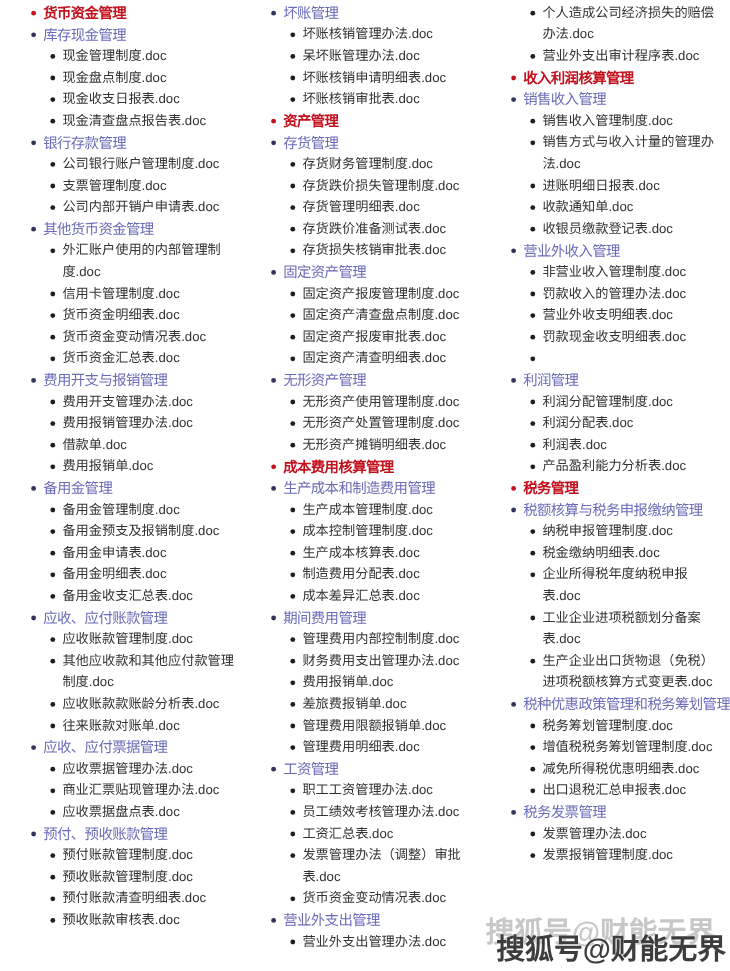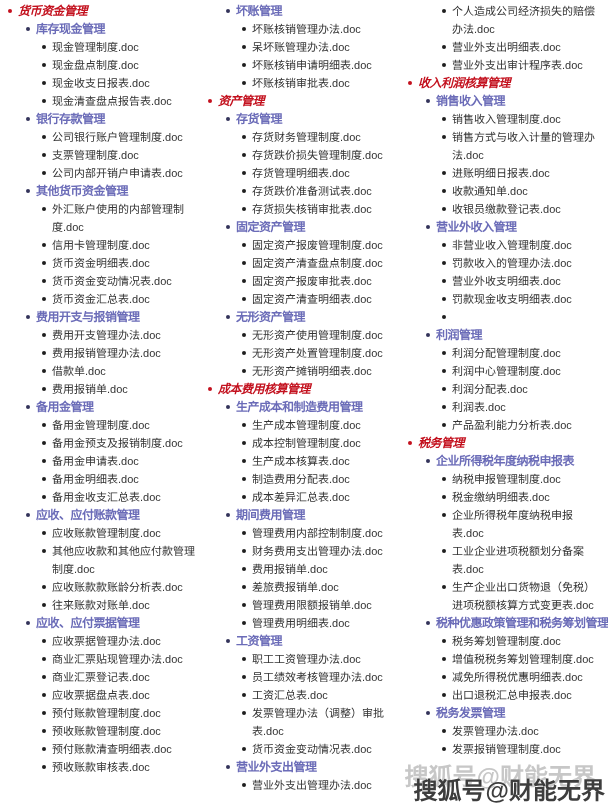--- a/index.html
+++ b/index.html
@@ -6,25 +6,25 @@
   body{
     width:608px;height:809px;background:#ffffff;overflow:hidden;position:relative;
     font-family:"Liberation Sans",sans-serif;
   }
   .grid{display:flex;padding-top:2px;}
   .col{width:200px;flex:0 0 200px;box-sizing:border-box;}
   .row{display:flex;align-items:flex-start;line-height:18px;}
   .row .txt{display:block;}
   .dot{flex:0 0 12px;position:relative;height:18px;}
   .dot::after{content:"";position:absolute;left:2px;top:7px;width:4px;height:4px;border-radius:50%;background:#222;}
-  .lvl1{padding-left:6px;font-style:italic;}
+  .lvl1{padding-left:24px;}
   .lvl2{padding-left:24px;}
   .lvl3{padding-left:40px;}
   .lvl1 .txt{font-size:12px;font-weight:bold;color:var(--c-l1);letter-spacing:-0.5px;white-space:nowrap;}
-  .lvl2 .txt{font-size:12px;font-weight:bold;color:var(--c-l2);letter-spacing:-0.5px;white-space:nowrap;}
+  .lvl2 .txt{font-size:12px;font-weight:normal;color:var(--c-l2);letter-spacing:-0.5px;white-space:nowrap;}
   .lvl3 .txt{font-size:11px;color:var(--c-item);}
   .lvl1 .dot::after{background:var(--c-l1);}
   .lvl2 .dot::after{background:#33335a;}
   .lvl3 .dot::after{background:#1e1e1e;}
   .watermark{
     position:absolute;right:3px;bottom:3px;
     font-size:24px;font-weight:bold;white-space:nowrap;
     color:rgba(45,45,45,0.92);
     text-shadow:0 0 1px #ffffff;
   }
@@ -174,25 +174,25 @@
       <div class="row lvl3">
         <span class="dot"></span>
         <span class="txt">应收票据管理办法.doc</span>
       </div>
       <div class="row lvl3">
         <span class="dot"></span>
         <span class="txt">商业汇票贴现管理办法.doc</span>
       </div>
       <div class="row lvl3">
         <span class="dot"></span>
-        <span class="txt">商业汇票登记表.doc</span>
-      </div>
-      <div class="row lvl3">
-        <span class="dot"></span>
         <span class="txt">应收票据盘点表.doc</span>
+      </div>
+      <div class="row lvl2">
+        <span class="dot"></span>
+        <span class="txt">预付、预收账款管理</span>
       </div>
       <div class="row lvl3">
         <span class="dot"></span>
         <span class="txt">预付账款管理制度.doc</span>
       </div>
       <div class="row lvl3">
         <span class="dot"></span>
         <span class="txt">预收账款管理制度.doc</span>
       </div>
       <div class="row lvl3">
@@ -378,24 +378,20 @@
         <span class="txt">营业外支出管理办法.doc</span>
       </div>
     </div>
   <div class="col">
       <div class="row lvl3">
         <span class="dot"></span>
         <span class="txt">个人造成公司经济损失的赔偿办法.doc</span>
       </div>
       <div class="row lvl3">
         <span class="dot"></span>
-        <span class="txt">营业外支出明细表.doc</span>
-      </div>
-      <div class="row lvl3">
-        <span class="dot"></span>
         <span class="txt">营业外支出审计程序表.doc</span>
       </div>
       <div class="row lvl1">
         <span class="dot"></span>
         <span class="txt">收入利润核算管理</span>
       </div>
       <div class="row lvl2">
         <span class="dot"></span>
         <span class="txt">销售收入管理</span>
       </div>
@@ -445,41 +441,37 @@
       <div class="row lvl2">
         <span class="dot"></span>
         <span class="txt">利润管理</span>
       </div>
       <div class="row lvl3">
         <span class="dot"></span>
         <span class="txt">利润分配管理制度.doc</span>
       </div>
       <div class="row lvl3">
         <span class="dot"></span>
-        <span class="txt">利润中心管理制度.doc</span>
-      </div>
-      <div class="row lvl3">
-        <span class="dot"></span>
         <span class="txt">利润分配表.doc</span>
       </div>
       <div class="row lvl3">
         <span class="dot"></span>
         <span class="txt">利润表.doc</span>
       </div>
       <div class="row lvl3">
         <span class="dot"></span>
         <span class="txt">产品盈利能力分析表.doc</span>
       </div>
       <div class="row lvl1">
         <span class="dot"></span>
         <span class="txt">税务管理</span>
       </div>
       <div class="row lvl2">
         <span class="dot"></span>
-        <span class="txt">企业所得税年度纳税申报表</span>
+        <span class="txt">税额核算与税务申报缴纳管理</span>
       </div>
       <div class="row lvl3">
         <span class="dot"></span>
         <span class="txt">纳税申报管理制度.doc</span>
       </div>
       <div class="row lvl3">
         <span class="dot"></span>
         <span class="txt">税金缴纳明细表.doc</span>
       </div>
       <div class="row lvl3">

